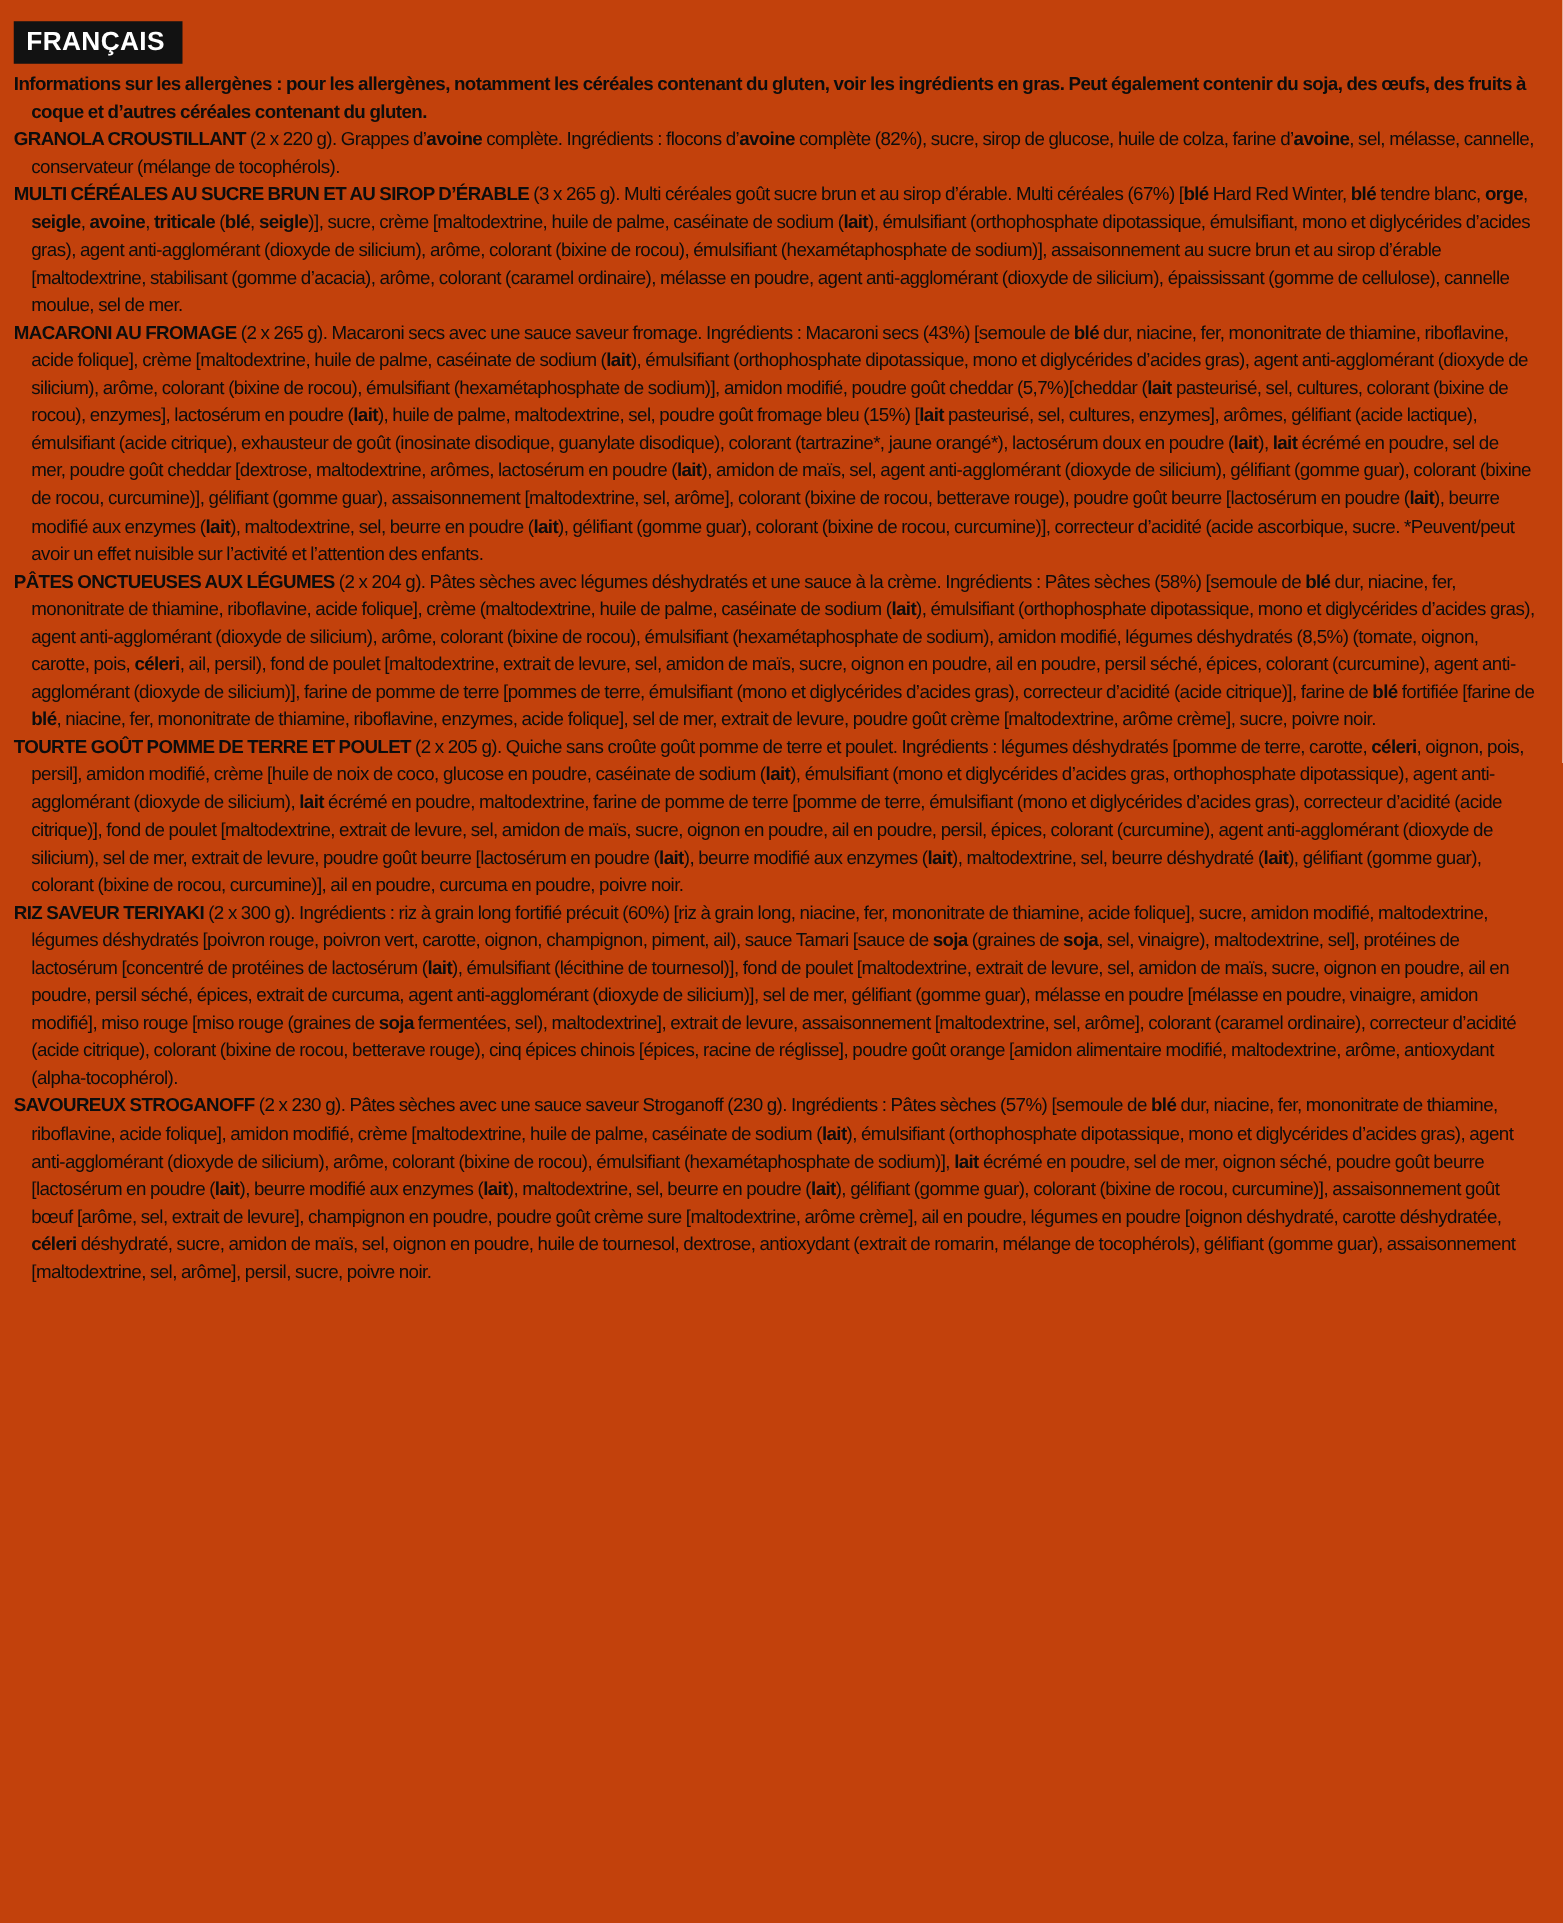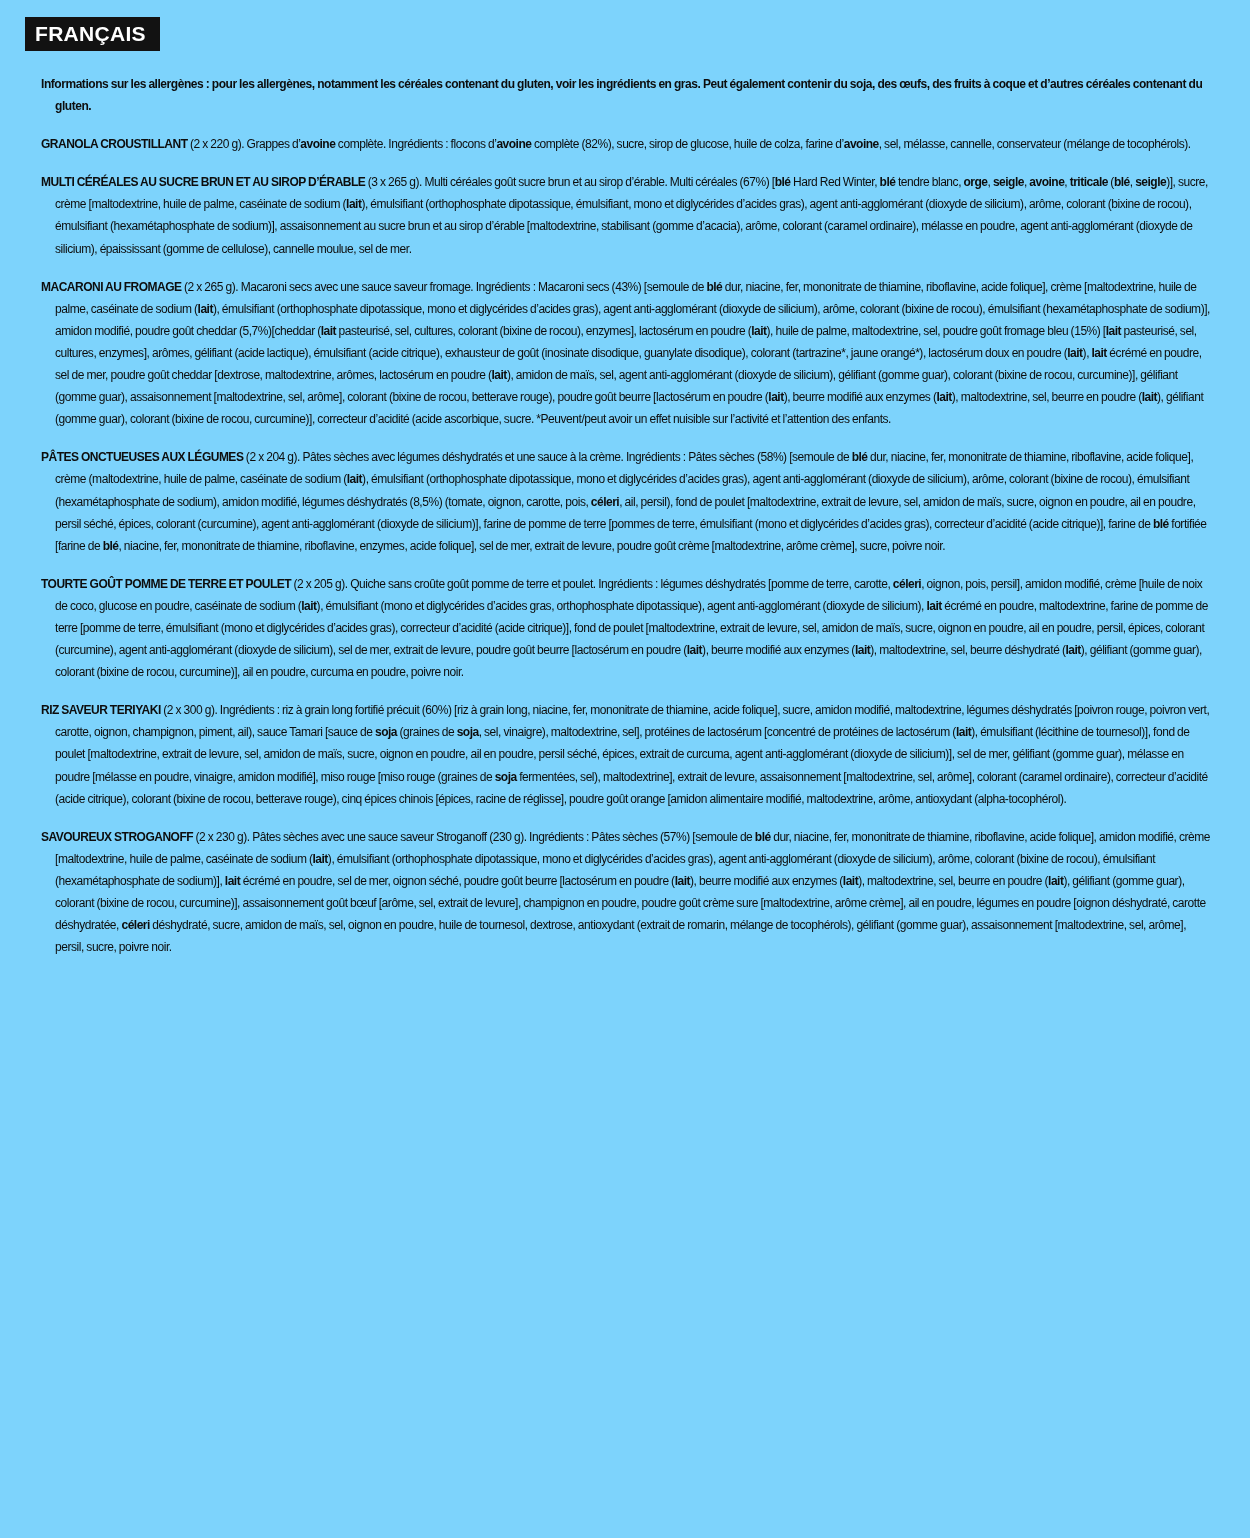--- a/index.html
+++ b/index.html
@@ -4,40 +4,40 @@
 <style>
   html, body {
     margin: 0;
     padding: 0;
     background: #ffffff;
   }
   .page {
     width: 1250px;
     height: 1538px;
     box-sizing: border-box;
-    background: #7dd3fc;
+    background: #c2410c;
     color: #0d0d0d;
     font-family: "Liberation Sans", "DejaVu Sans", sans-serif;
-    padding: 17px 22px 10px 25px;
+    padding: 17px 22px 10px 11px;
     overflow: hidden;
   }
   .lang-badge {
     display: inline-block;
     background: #121212;
     color: #ffffff;
     font-weight: bold;
     font-size: 21px;
     line-height: 1;
     padding: 6px 14px 7px 10px;
     letter-spacing: 0.3px;
     margin-bottom: 6px;
   }
   .textblock p {
-    margin: 16px;
-    font-size: 12px;
+    margin: 0;
+    font-size: 15px;
     line-height: 22.1px;
     letter-spacing: -0.45px;
     word-spacing: -0.4px;
     padding-left: 14px;
     text-indent: -14px;
     color: #0d0d0d;
   }
   .textblock p b {
     letter-spacing: -0.5px;
     text-align: right;

